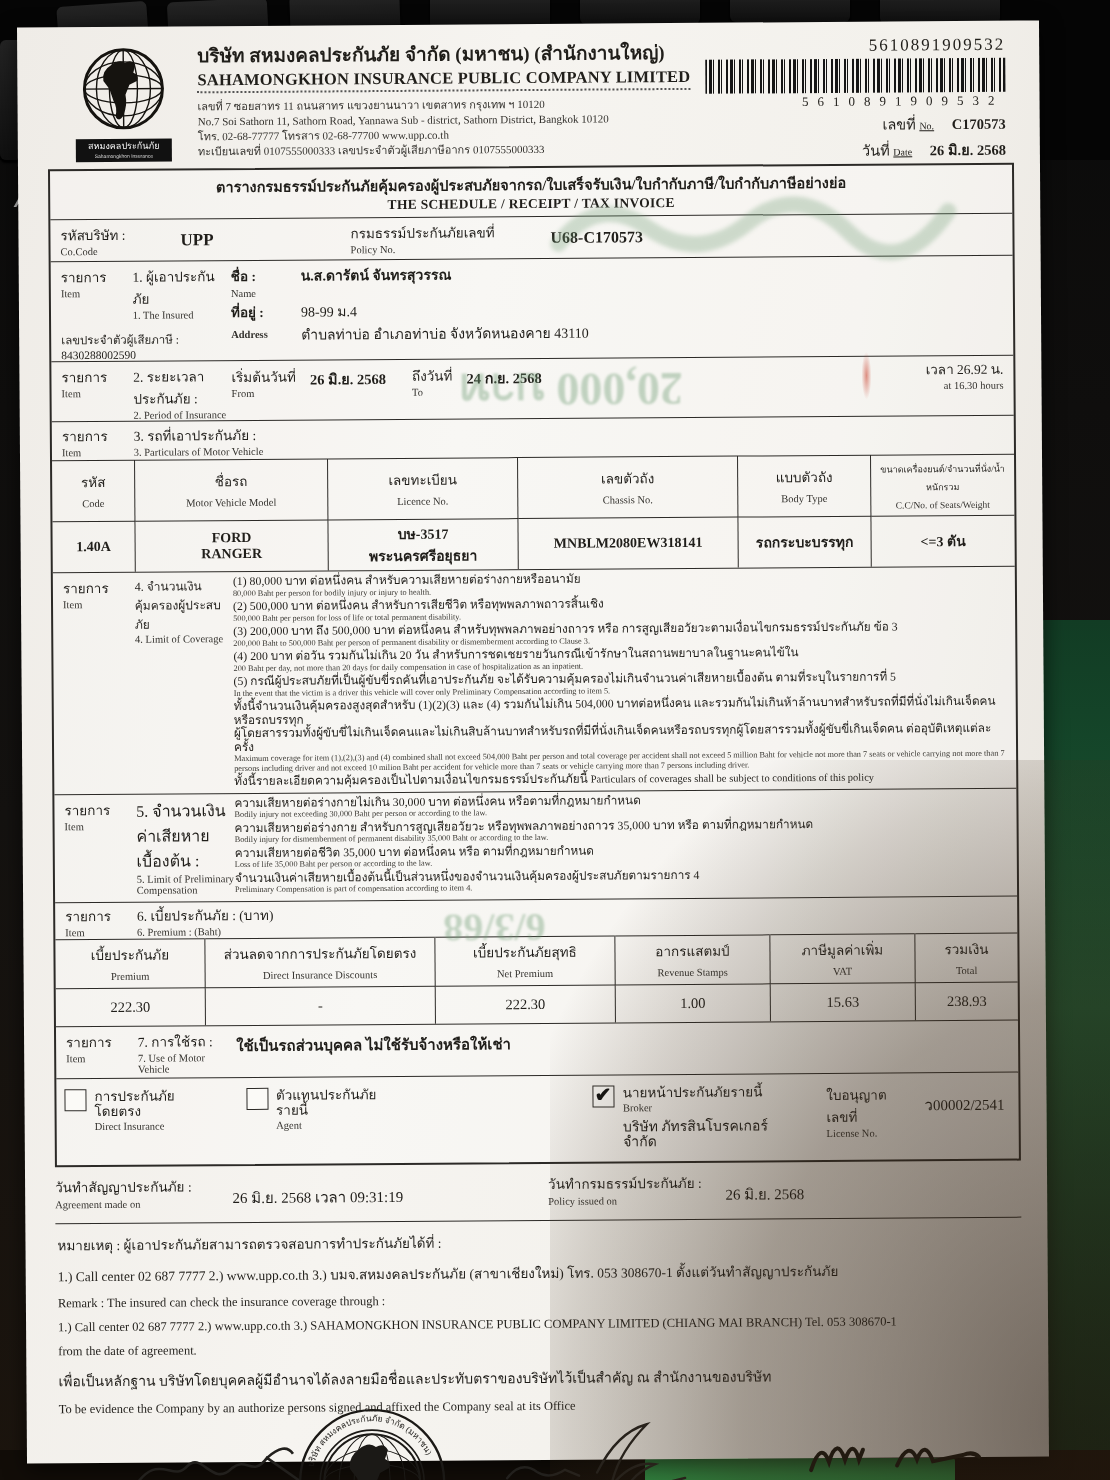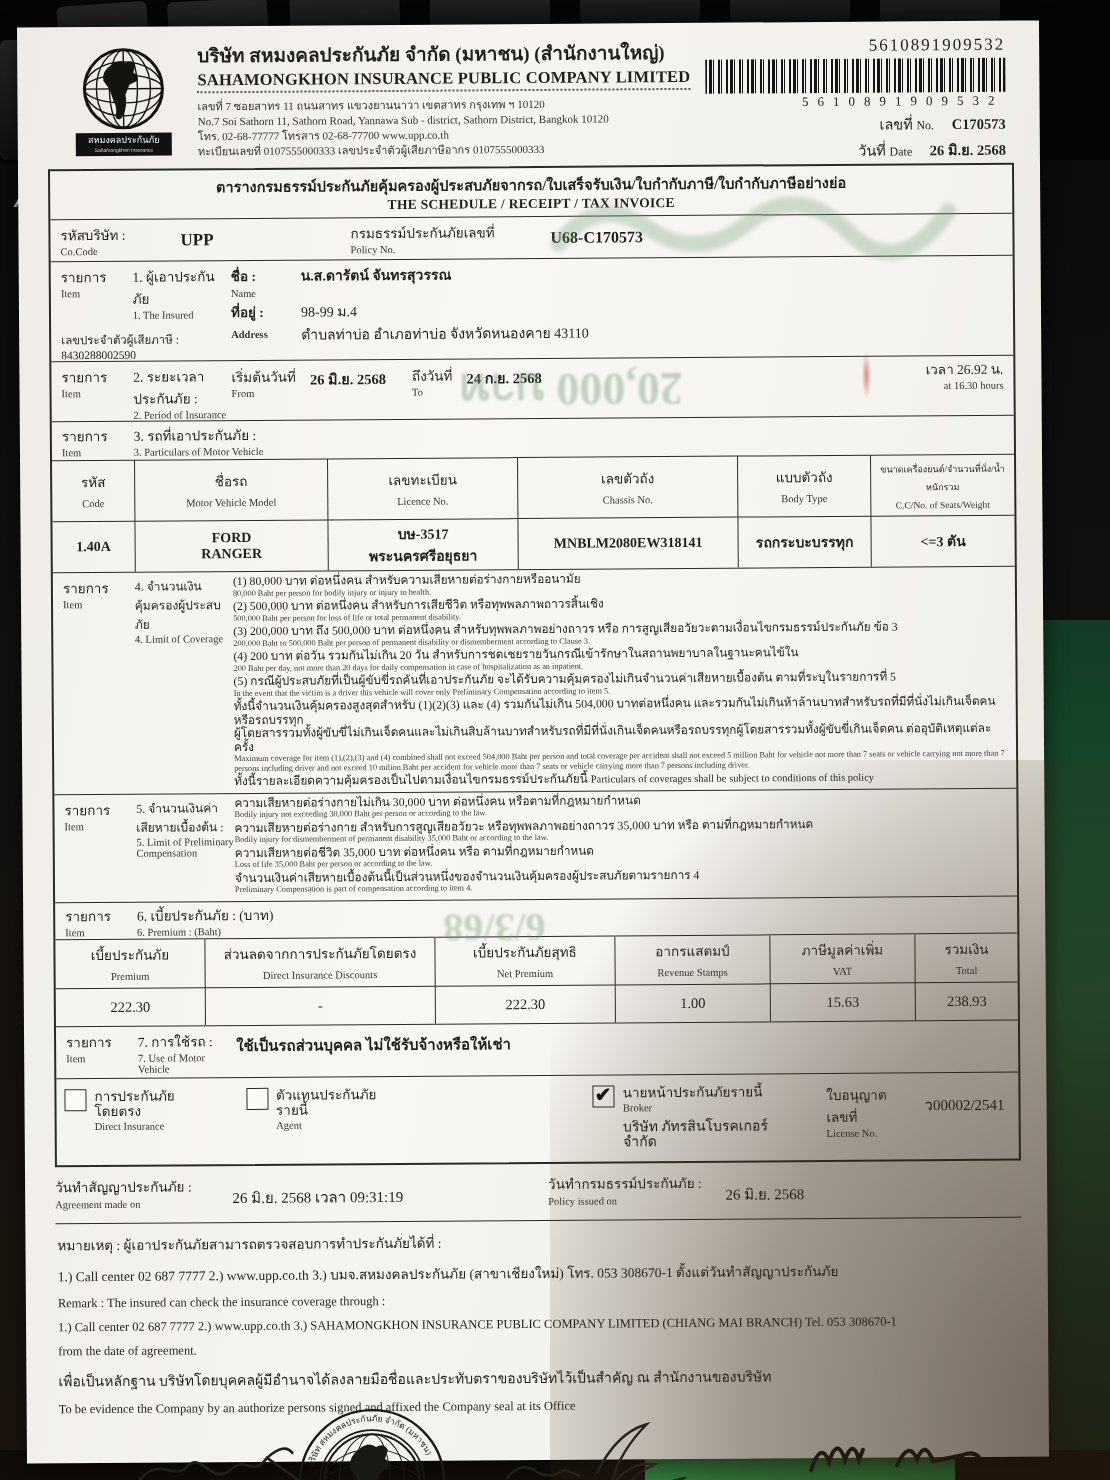--- a/index.html
+++ b/index.html
@@ -17,33 +17,33 @@
   .green-obj{position:absolute;left:645px;bottom:0;width:310px;height:22px;background:#2da04c;border-radius:3px 3px 0 0;}
   .hand-shadow{position:absolute;right:0;bottom:0;width:560px;height:720px;pointer-events:none;z-index:5;
     background:radial-gradient(ellipse at 95% 92%,rgba(40,26,14,.62) 0%,rgba(52,36,20,.42) 45%,rgba(60,44,26,.18) 68%,rgba(0,0,0,0) 82%);}
   
   .paper{position:absolute;left:22px;top:24px;width:1022px;height:1436px;background:linear-gradient(100deg,#efece7 0%,#f6f4f0 40%,#f3f1ec 70%,#e8e4de 100%);
     transform:rotate(-.4deg);box-shadow:0 6px 22px rgba(0,0,0,.65);padding:14px 26px 0 30px;box-sizing:border-box;}
   
   .hdr{position:relative;height:128px;}
   .logo{position:absolute;left:28px;top:6px;width:96px;text-align:center;}
   .logo svg{display:block;margin:0 auto;}
-  .logo-badge{margin-top:2px;background:#111;color:#fff;font-family:"Liberation Sans",sans-serif;font-size:9px;line-height:10px;padding:2px 2px 1px;}
+  .logo-badge{margin-top:8px;background:#111;color:#fff;font-family:"Liberation Sans",sans-serif;font-size:9px;line-height:10px;padding:2px 2px 1px;}
   .logo-badge .sub{font-size:5px;color:#ddd;display:block;}
   .co-block{position:absolute;left:150px;top:0;width:520px;}
   .co-th{font-size:19px;font-weight:bold;}
   .co-en{font-size:16.5px;font-weight:bold;letter-spacing:.2px;border-bottom:2px dotted #555;display:inline-block;padding-bottom:1px;}
   .co-addr{font-size:11px;line-height:15px;margin-top:6px;color:#33312d;}
   .bc-block{position:absolute;right:8px;top:0;width:330px;text-align:right;}
   .bc-num{font-size:17px;letter-spacing:2px;}
   .barcode{margin:3px 0 1px auto;width:300px;height:34px;
     background:repeating-linear-gradient(90deg,#151515 0 2px,transparent 2px 4px,#151515 4px 7px,transparent 7px 8px,#151515 8px 9px,transparent 9px 13px,#151515 13px 15px,transparent 15px 16px,#151515 16px 17px,transparent 17px 21px);}
   .bc-digits{font-size:13px;letter-spacing:9px;margin-right:2px;}
   .bc-line{font-size:14.5px;margin-top:3px;}
-  .bc-line .lbl-en{font-size:12px;}
+  .bc-line .lbl-en{font-size:10px;text-decoration:underline;}
   .bc-line b{font-weight:bold;margin-left:14px;}
   
   .frame{border:2px solid #2c2a27;position:relative;background:rgba(255,255,255,.25);}
   .sec{border-bottom:1.6px solid #2c2a27;position:relative;}
   .sec:last-child{border-bottom:none;}
   .thl{font-size:13.5px;}
   .enl{font-size:10.5px;color:#33312d;}
   .title-sec{text-align:center;padding:5px 0 4px;}
   .title-th{font-size:14.5px;font-weight:bold;}
   .title-en{font-size:13.5px;font-weight:bold;letter-spacing:.3px;}
@@ -350,21 +350,21 @@
     </div>
 
     <div class="sec row-flex">
       <div class="itemcol">
         <div style="display:flex;gap:26px;">
           <div>
               <div class="thl">รายการ</div>
                <div class="enl">Item</div>
             </div>
           <div>
-              <div class="thl" style="font-size:12px;">5. จำนวนเงินค่าเสียหายเบื้องต้น :</div>
+              <div class="thl" style="font-size:16px;">5. จำนวนเงินค่าเสียหายเบื้องต้น :</div>
                <div class="enl">5. Limit of Preliminary Compensation</div>
             </div>
         </div>
       </div>
       <div class="cov-body">
         <div class="cov-th">ความเสียหายต่อร่างกายไม่เกิน 30,000 บาท ต่อหนึ่งคน หรือตามที่กฎหมายกำหนด</div>
         <div class="cov-en">Bodily injury not exceeding 30,000 Baht per person or according to the law.</div>
         <div class="cov-th">ความเสียหายต่อร่างกาย สำหรับการสูญเสียอวัยวะ หรือทุพพลภาพอย่างถาวร 35,000 บาท หรือ ตามที่กฎหมายกำหนด</div>
         <div class="cov-en">Bodily injury for dismemberment of permanent disability 35,000 Baht or according to the law.</div>
         <div class="cov-th">ความเสียหายต่อชีวิต 35,000 บาท ต่อหนึ่งคน หรือ ตามที่กฎหมายกำหนด</div>

